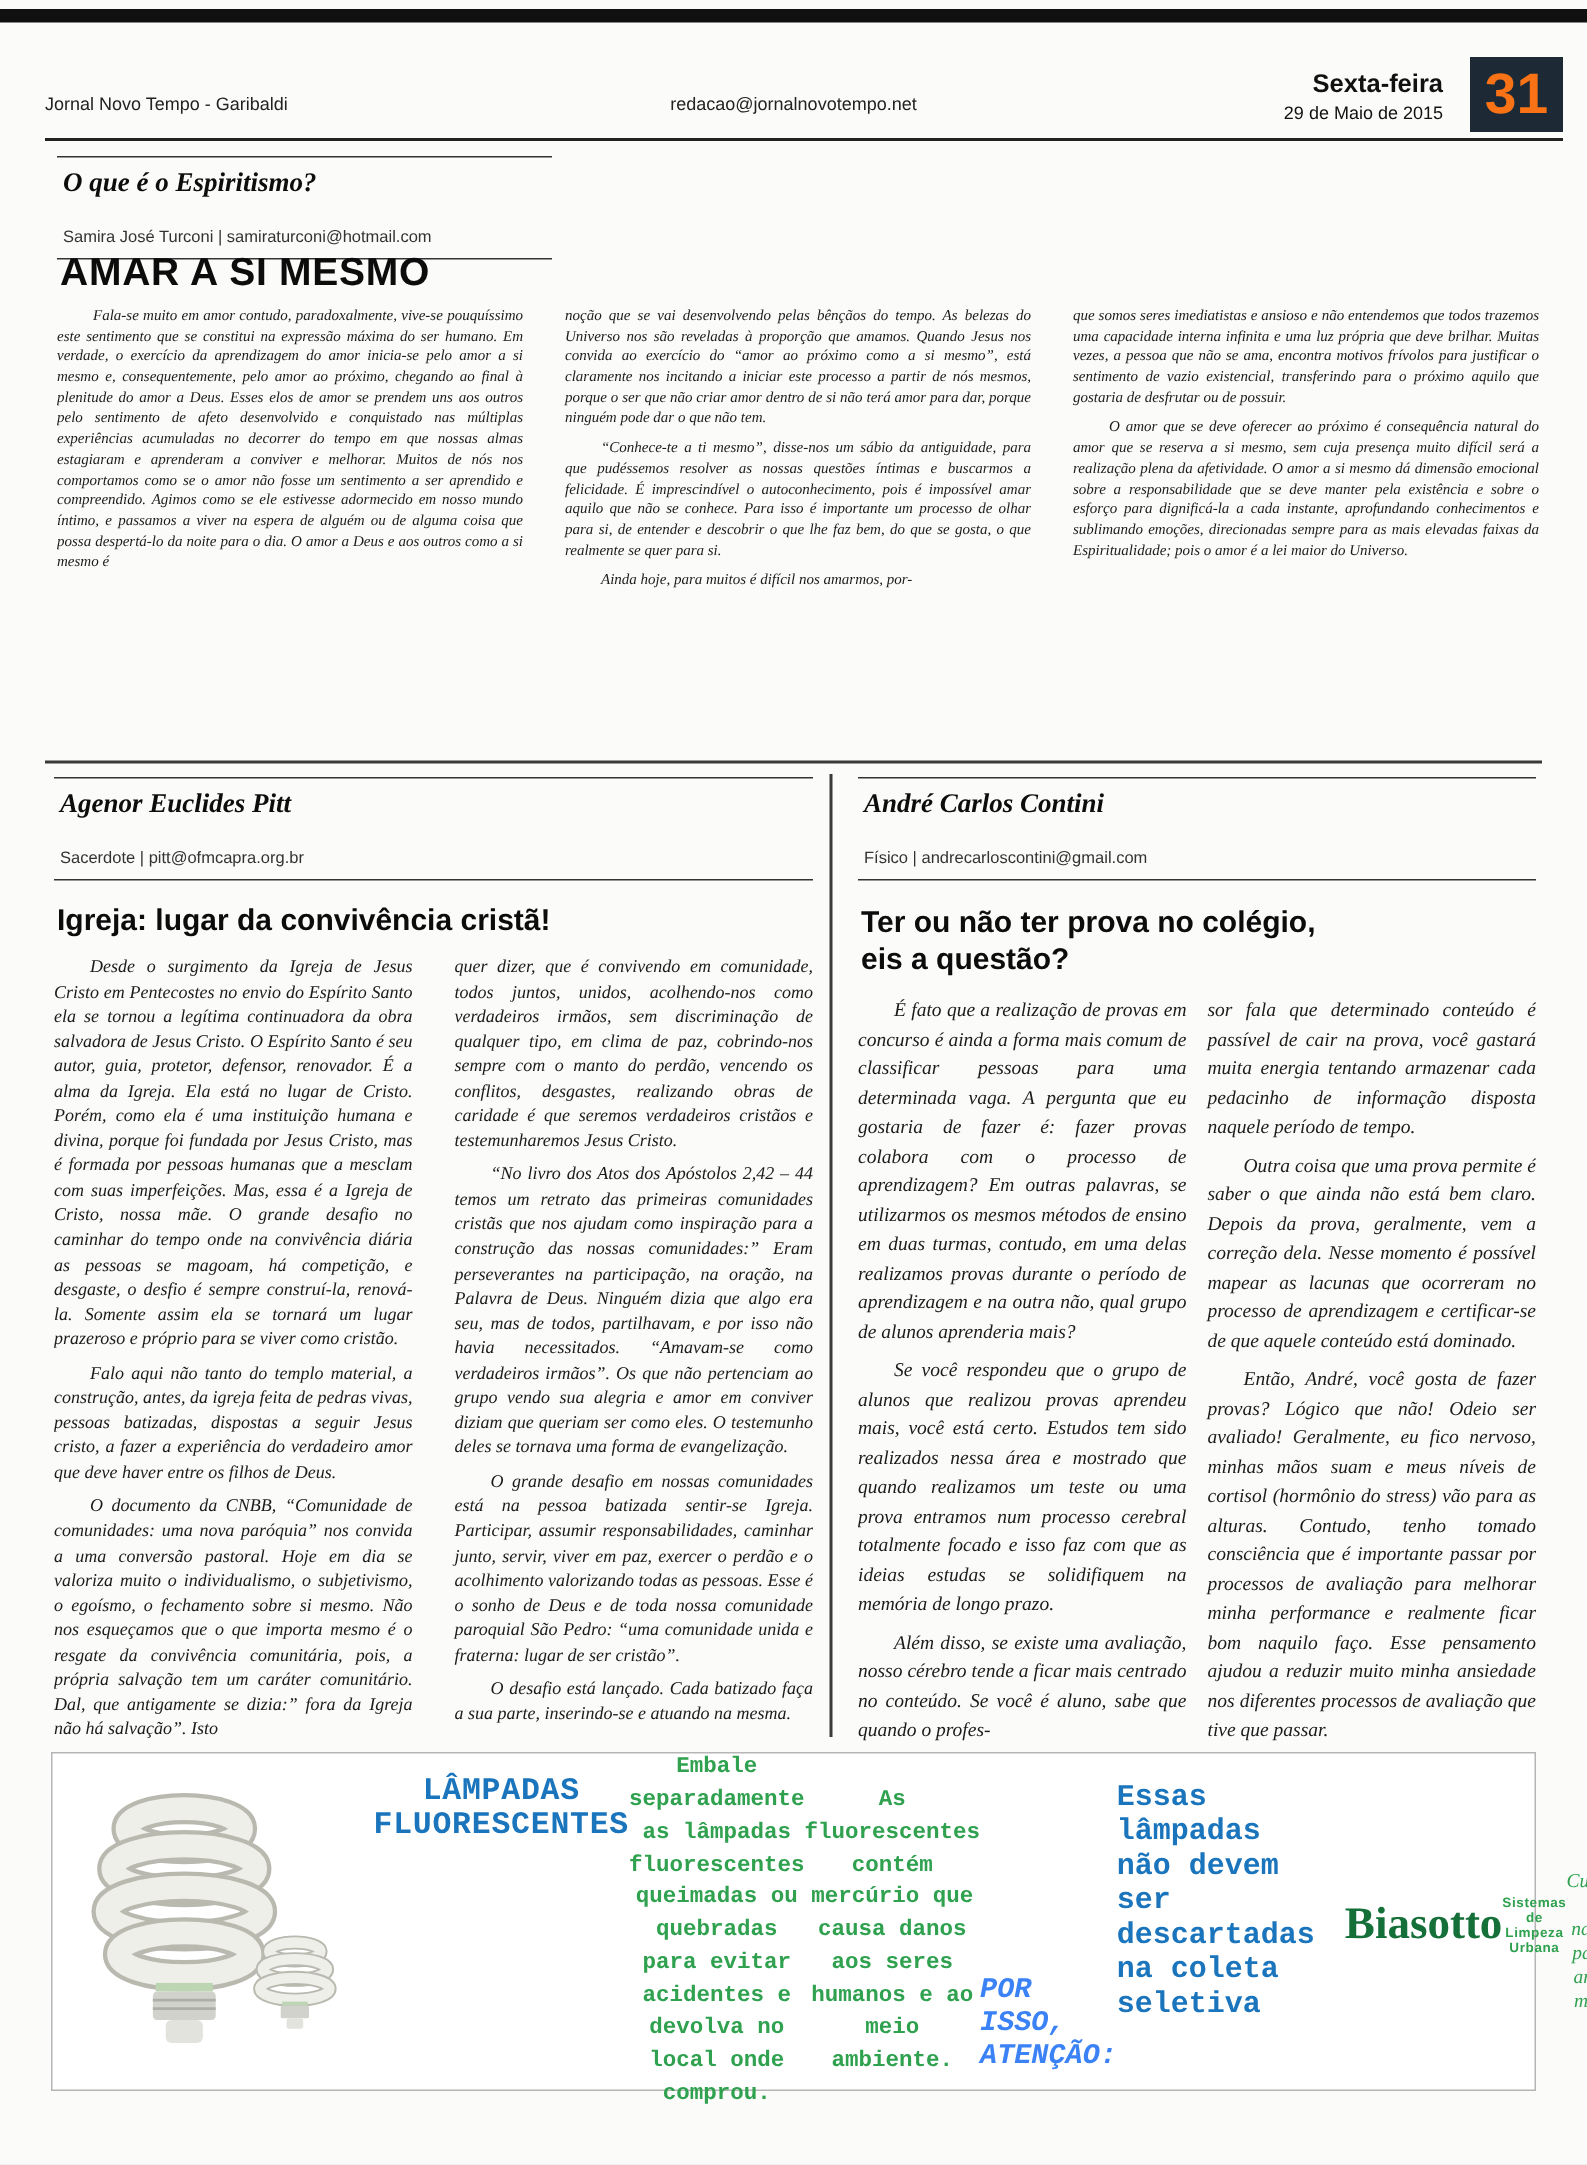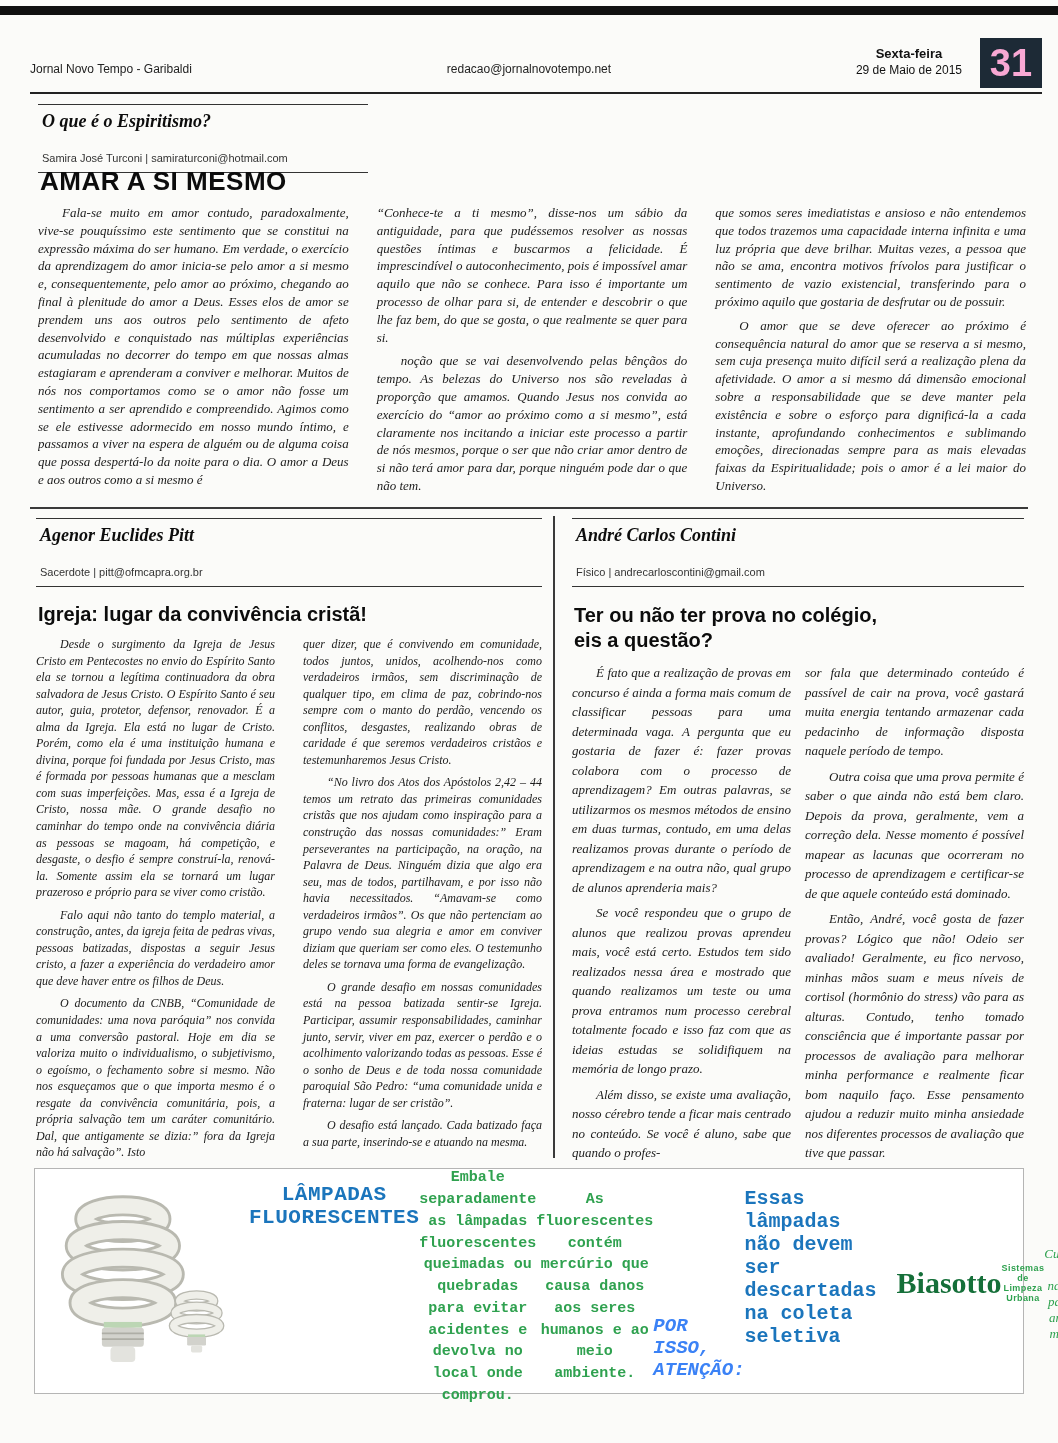--- a/index.html
+++ b/index.html
@@ -7,41 +7,41 @@
   .page {
     position:relative; width:1058px; height:1443px; margin:0 auto;
     background:#fbfbf9; color:#1b1b1b; overflow:hidden;
     font-family:"Liberation Serif", serif;
   }
   
   .topbar { position:absolute; top:6px; left:0; width:100%; height:9px; background:#101010; }
   .hdr-left { position:absolute; top:62px; left:30px; font:12px "Liberation Sans", sans-serif; color:#222; }
   .hdr-center { position:absolute; top:62px; left:0; width:100%; text-align:center; font:12px "Liberation Sans", sans-serif; color:#222; }
   .hdr-date { position:absolute; top:46px; right:96px; text-align:right; font-family:"Liberation Sans", sans-serif; color:#111; }
-  .hdr-date .weekday { font-weight:bold; font-size:13px;text-align:center; }
+  .hdr-date .weekday { font-weight:bold; font-size:17px; }
   .hdr-date .date { font-size:12px; margin-top:2px; }
   .pagenum {
     position:absolute; top:38px; right:16px; width:62px; height:50px;
-    background:#1d2a36; color:#f9a8d4; display:flex; align-items:center; justify-content:center;
+    background:#1d2a36; color:#f97316; display:flex; align-items:center; justify-content:center;
     font:bold 38px "Liberation Sans", sans-serif;
   }
   .hdr-rule { position:absolute; top:92px; left:30px; right:16px; border-top:2px solid #222; }
 
   
   .author-block { border-top:1px solid #333; border-bottom:1px solid #333; padding:6px 4px 8px 4px; }
   .author-name { font:bold italic 18px "Liberation Serif", serif; color:#0d0d0d; }
   .byline { font:11px "Liberation Sans", sans-serif; color:#333; margin-top:20px; }
   .article-col p { margin:0 0 6px 0; text-indent:24px; text-align:justify; font-style:italic; }
   .article-col.cont p:first-child { text-indent:0; }
 
   
   .s1-head { position:absolute; top:104px; left:38px; width:330px; }
   .s1-headline { position:absolute; top:166px; left:40px; font:bold 26px "Liberation Sans", sans-serif; letter-spacing:.5px; color:#0c0c0c; }
   .s1-cols { position:absolute; top:204px; left:38px; width:988px; height:300px; display:flex; gap:28px; overflow:hidden; }
-  .s1-cols .article-col { flex:1; font-size:13px; line-height:1.37; }
+  .s1-cols .article-col { flex:1; font-size:10px; line-height:1.37; }
 
   .h-divider { position:absolute; top:507px; left:30px; right:30px; border-top:2px solid #3a3a3a; }
   .v-divider { position:absolute; top:516px; left:553px; height:642px; border-left:2px solid #3a3a3a; }
 
   
   .s2 { position:absolute; top:518px; left:36px; width:506px; }
   .s3 { position:absolute; top:518px; left:572px; width:452px; }
   .sec-headline { font:bold 20px "Liberation Sans", sans-serif; color:#0c0c0c; margin:16px 0 10px 2px; }
   .s3 .sec-headline { max-width:310px; line-height:1.25; }
   .two-cols { display:flex; overflow:hidden; }
@@ -84,22 +84,22 @@
   <div class="s1-head author-block">
     <div class="author-name">O que é o Espiritismo?</div>
     <div class="byline">Samira José Turconi | samiraturconi@hotmail.com</div>
   </div>
   <div class="s1-headline">AMAR A SI MESMO</div>
   <div class="s1-cols">
     <div class="article-col">
         <p>Fala-se muito em amor contudo, paradoxalmente, vive-se pouquíssimo este sentimento que se constitui na expressão máxima do ser humano. Em verdade, o exercício da aprendizagem do amor inicia-se pelo amor a si mesmo e, consequentemente, pelo amor ao próximo, chegando ao final à plenitude do amor a Deus. Esses elos de amor se prendem uns aos outros pelo sentimento de afeto desenvolvido e conquistado nas múltiplas experiências acumuladas no decorrer do tempo em que nossas almas estagiaram e aprenderam a conviver e melhorar. Muitos de nós nos comportamos como se o amor não fosse um sentimento a ser aprendido e compreendido. Agimos como se ele estivesse adormecido em nosso mundo íntimo, e passamos a viver na espera de alguém ou de alguma coisa que possa despertá-lo da noite para o dia. O amor a Deus e aos outros como a si mesmo é</p>
       </div>
     <div class="article-col cont">
+        <p>noção que se vai desenvolvendo pelas bênçãos do tempo. As belezas do Universo nos são reveladas à proporção que amamos. Quando Jesus nos convida ao exercício do “amor ao próximo como a si mesmo”, está claramente nos incitando a iniciar este processo a partir de nós mesmos, porque o ser que não criar amor dentro de si não terá amor para dar, porque ninguém pode dar o que não tem.</p>
         <p>“Conhece-te a ti mesmo”, disse-nos um sábio da antiguidade, para que pudéssemos resolver as nossas questões íntimas e buscarmos a felicidade. É imprescindível o autoconhecimento, pois é impossível amar aquilo que não se conhece. Para isso é importante um processo de olhar para si, de entender e descobrir o que lhe faz bem, do que se gosta, o que realmente se quer para si.</p>
-        <p>noção que se vai desenvolvendo pelas bênçãos do tempo. As belezas do Universo nos são reveladas à proporção que amamos. Quando Jesus nos convida ao exercício do “amor ao próximo como a si mesmo”, está claramente nos incitando a iniciar este processo a partir de nós mesmos, porque o ser que não criar amor dentro de si não terá amor para dar, porque ninguém pode dar o que não tem.</p>
         <p>Ainda hoje, para muitos é difícil nos amarmos, por-</p>
       </div>
     <div class="article-col cont">
         <p>que somos seres imediatistas e ansioso e não entendemos que todos trazemos uma capacidade interna infinita e uma luz própria que deve brilhar. Muitas vezes, a pessoa que não se ama, encontra motivos frívolos para justificar o sentimento de vazio existencial, transferindo para o próximo aquilo que gostaria de desfrutar ou de possuir.</p>
         <p>O amor que se deve oferecer ao próximo é consequência natural do amor que se reserva a si mesmo, sem cuja presença muito difícil será a realização plena da afetividade. O amor a si mesmo dá dimensão emocional sobre a responsabilidade que se deve manter pela existência e sobre o esforço para dignificá-la a cada instante, aprofundando conhecimentos e sublimando emoções, direcionadas sempre para as mais elevadas faixas da Espiritualidade; pois o amor é a lei maior do Universo.</p>
       </div>
   </div>
 
   <div class="h-divider"></div>
   <div class="v-divider"></div>

